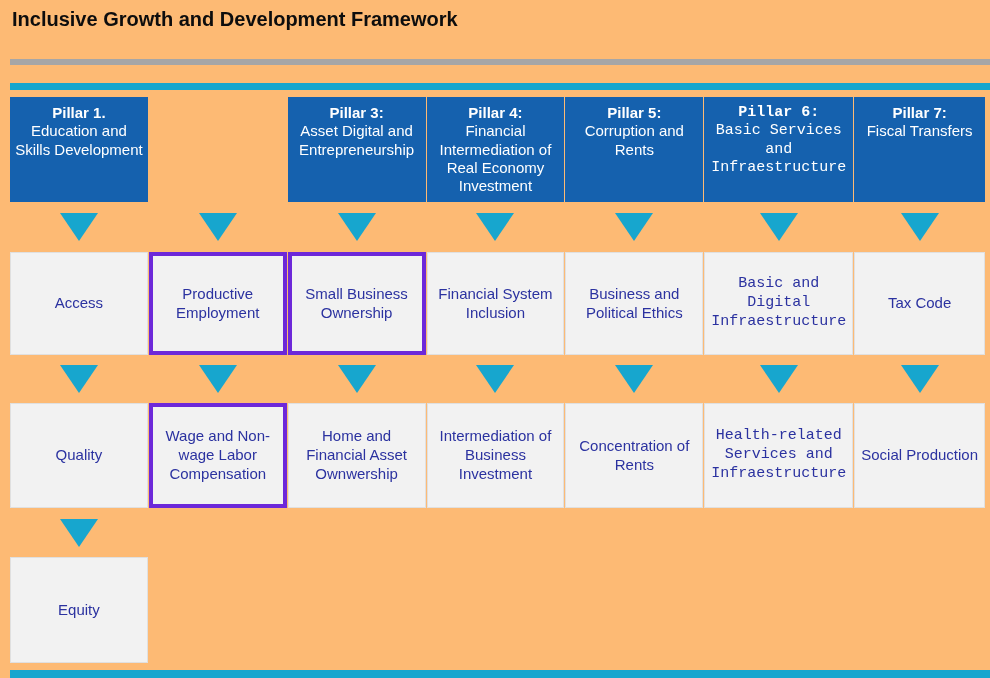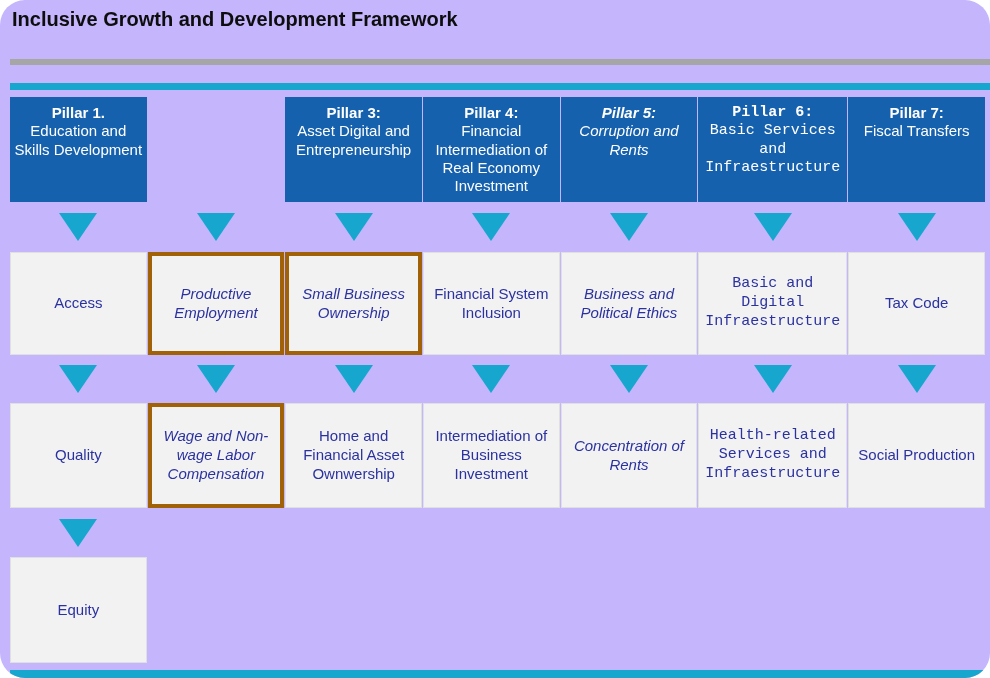--- a/index.html
+++ b/index.html
@@ -1,41 +1,40 @@
 <!DOCTYPE html>
 <html><head>
 <meta charset="utf-8">
 <style>
   html,body{margin:0;padding:0;background:#ffffff;}
   .slide{
     position:relative;
     width:990px;height:678px;
-    background:#c4b5fd;
+    background:#fdba74;
     overflow:hidden;
     font-family:"Liberation Sans", sans-serif;
-    border-radius:25px;
   }
   .page-title{
     position:absolute;left:12px;top:8px;margin:0;
     font-size:20px;font-weight:bold;color:#0d0d0d;
     letter-spacing:0px;
   }
   .bar{position:absolute;left:10px;width:980px;}
   .bar.gray{top:59px;height:6px;background:#a6a6a6;}
   .bar.teal-top{top:83px;height:7px;background:#17a6ce;}
   .bar.teal-bottom{top:670px;height:8px;background:#17a6ce;}
   .framework{
     position:absolute;left:10px;right:5px;top:97px;
     display:grid;
-    grid-template-columns:repeat(7,1fr);
+    grid-template-columns:repeat(6,1fr);
     grid-template-rows:105px 50px 103px 48px 105px 49px 106px;
     column-gap:1px;
   }
   .c1{grid-column:1;} .c2{grid-column:2;} .c3{grid-column:3;} .c4{grid-column:4;}
-  .c5{grid-column:5;font-style:italic;} .c6{grid-column:6;font-family:Liberation Mono, monospace;} .c7{grid-column:7;}
+  .c5{grid-column:5;} .c6{grid-column:6;font-family:Liberation Mono, monospace;} .c7{grid-column:7;}
   .r1{grid-row:1;} .r2{grid-row:2;} .r3{grid-row:3;} .r4{grid-row:4;}
   .r5{grid-row:5;} .r6{grid-row:6;} .r7{grid-row:7;}
   .pillar{
     background:#1561ae;color:#ffffff;
     display:flex;flex-direction:column;align-items:center;
     text-align:center;padding:7px 4px 0 4px;box-sizing:border-box;
     font-size:15px;line-height:1.22;
   }
   .pillar .plabel{font-weight:bold;}
   .arrowcell{
@@ -49,21 +48,21 @@
   }
   .cell{
     background:#f2f2f2;
     border:1px solid #e0e0e0;
     box-sizing:border-box;
     display:flex;align-items:center;justify-content:center;
     text-align:center;
     color:#2b32a0;font-size:15px;line-height:1.25;
     padding:4px 6px;
   }
-  .cell.thick{border:4px solid #a16207;font-style:italic;}
+  .cell.thick{border:4px solid #6d28d9;}
 </style>
 </head>
 <body>
 
 <div class="slide">
   <h1 class="page-title">Inclusive Growth and Development Framework</h1>
   <div class="bar gray"></div>
   <div class="bar teal-top"></div>
 
   <div class="framework">

